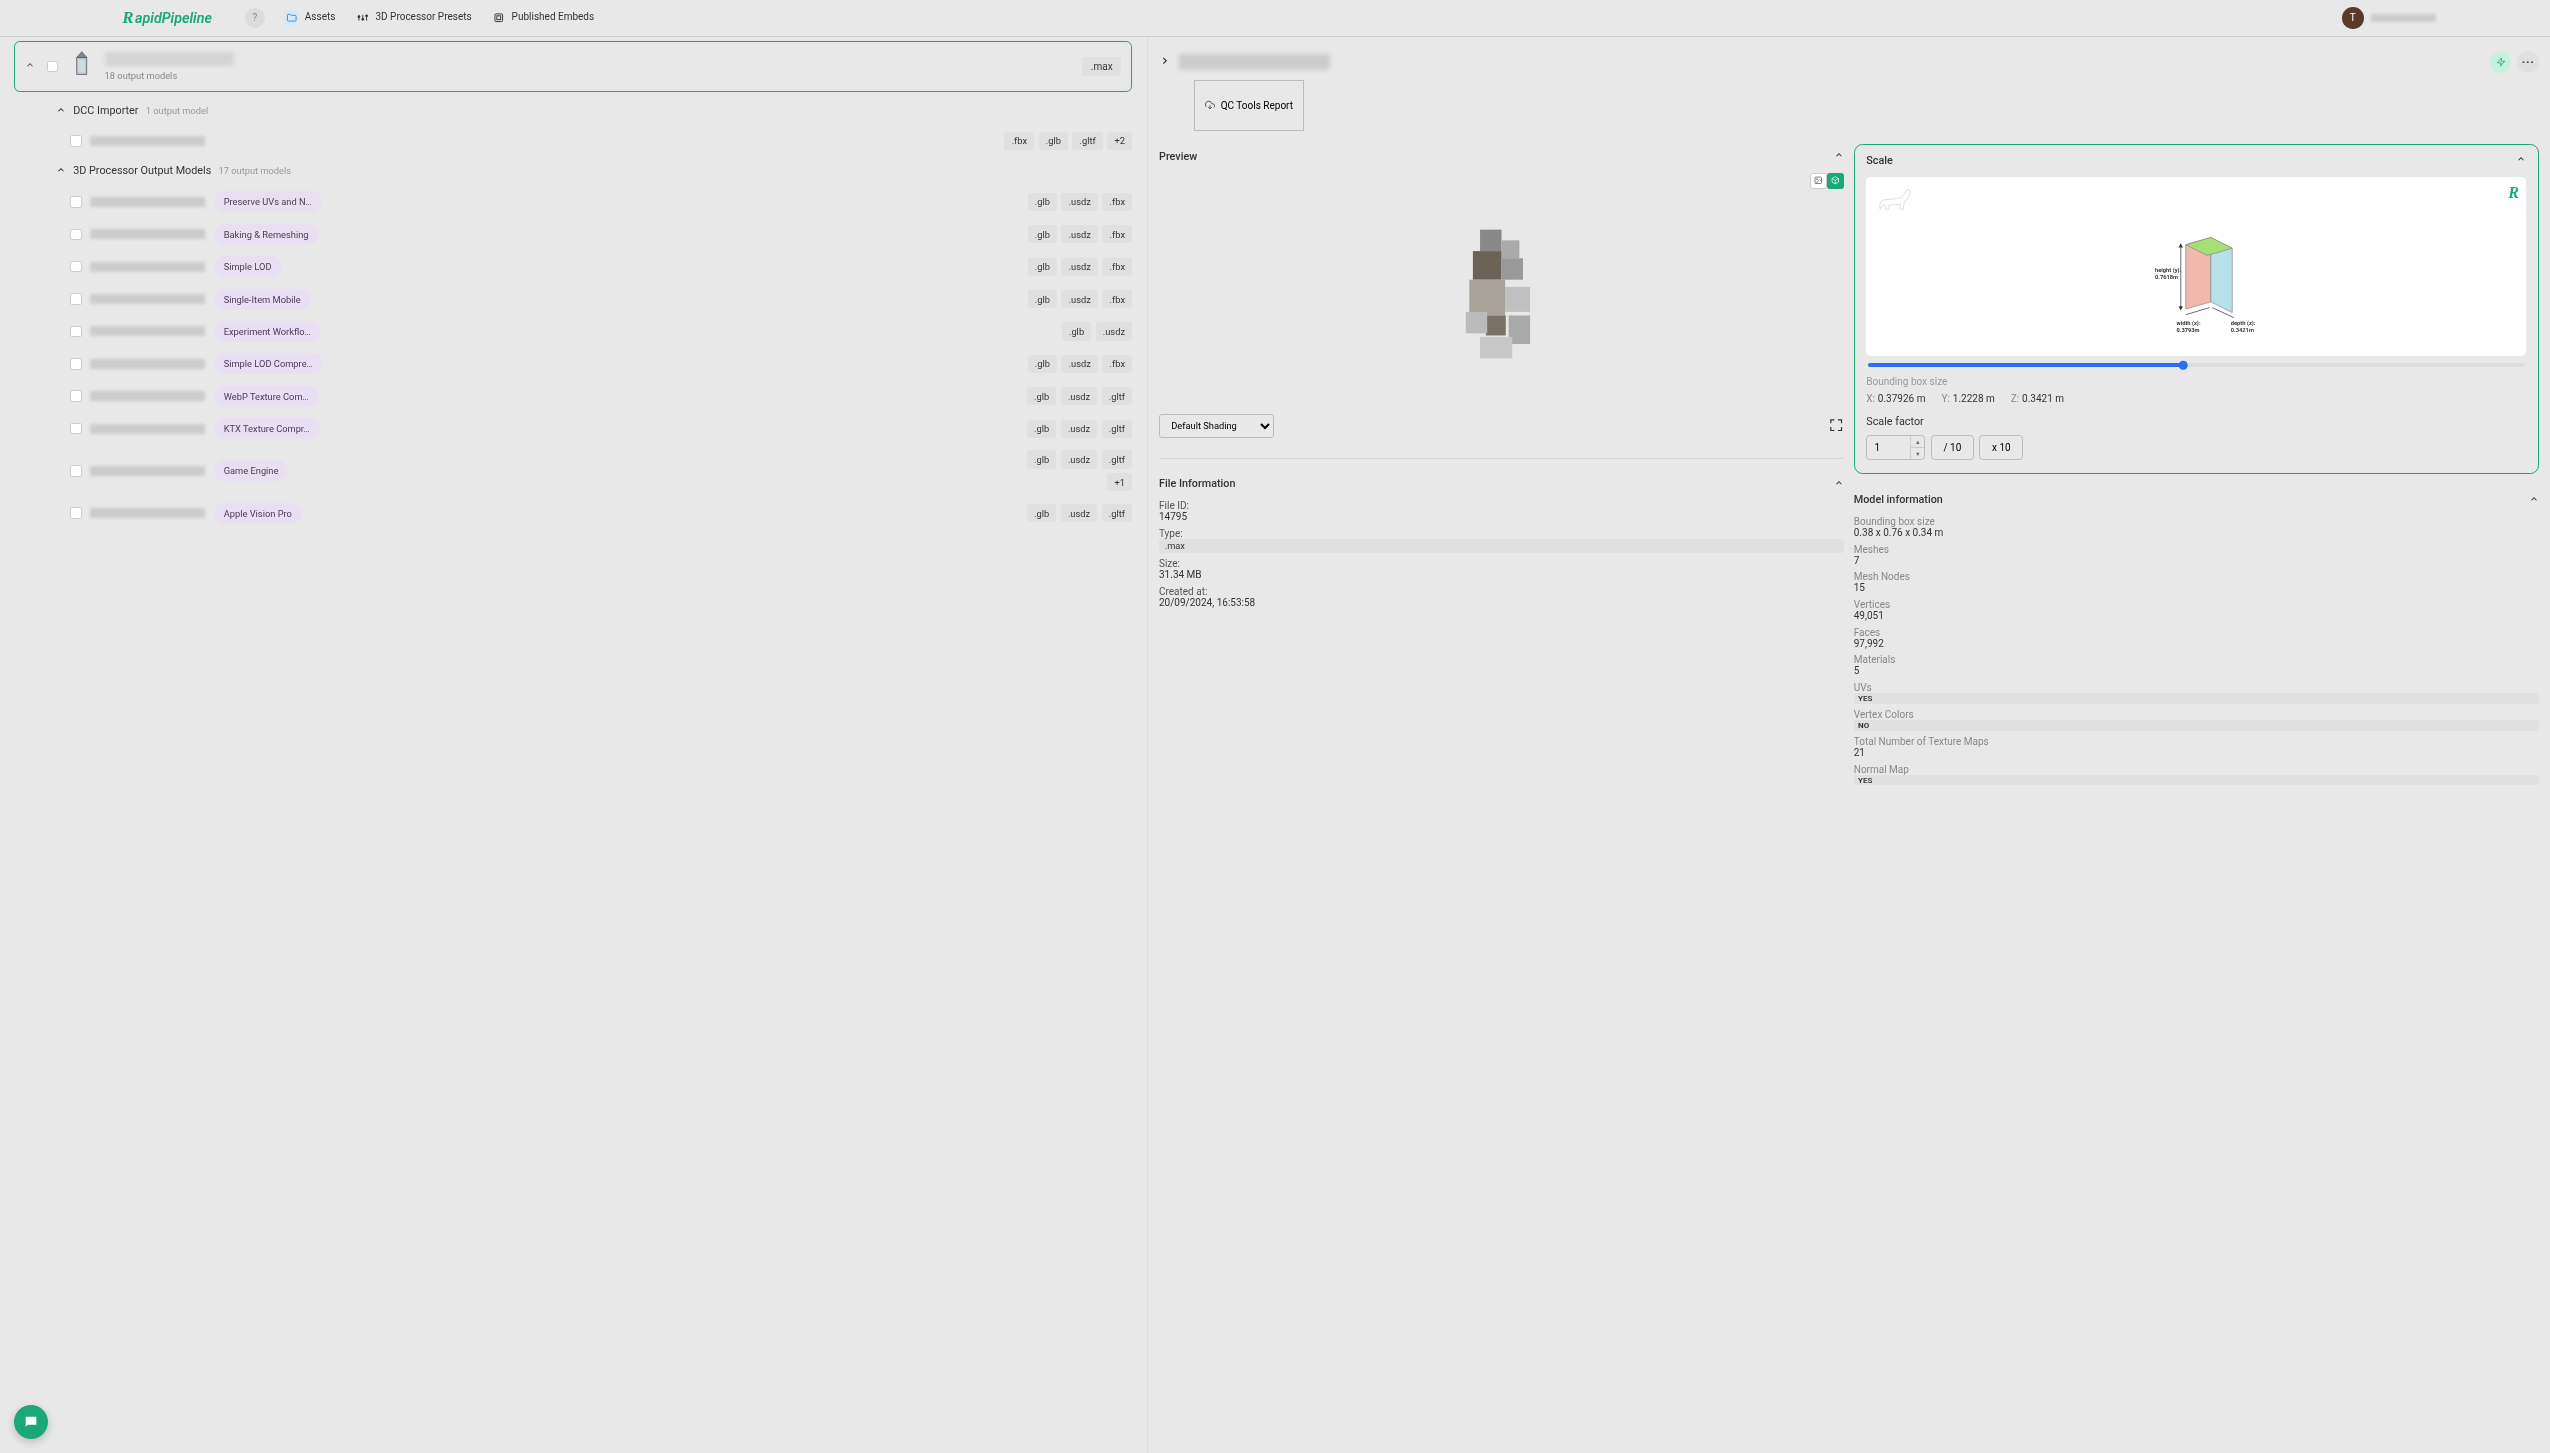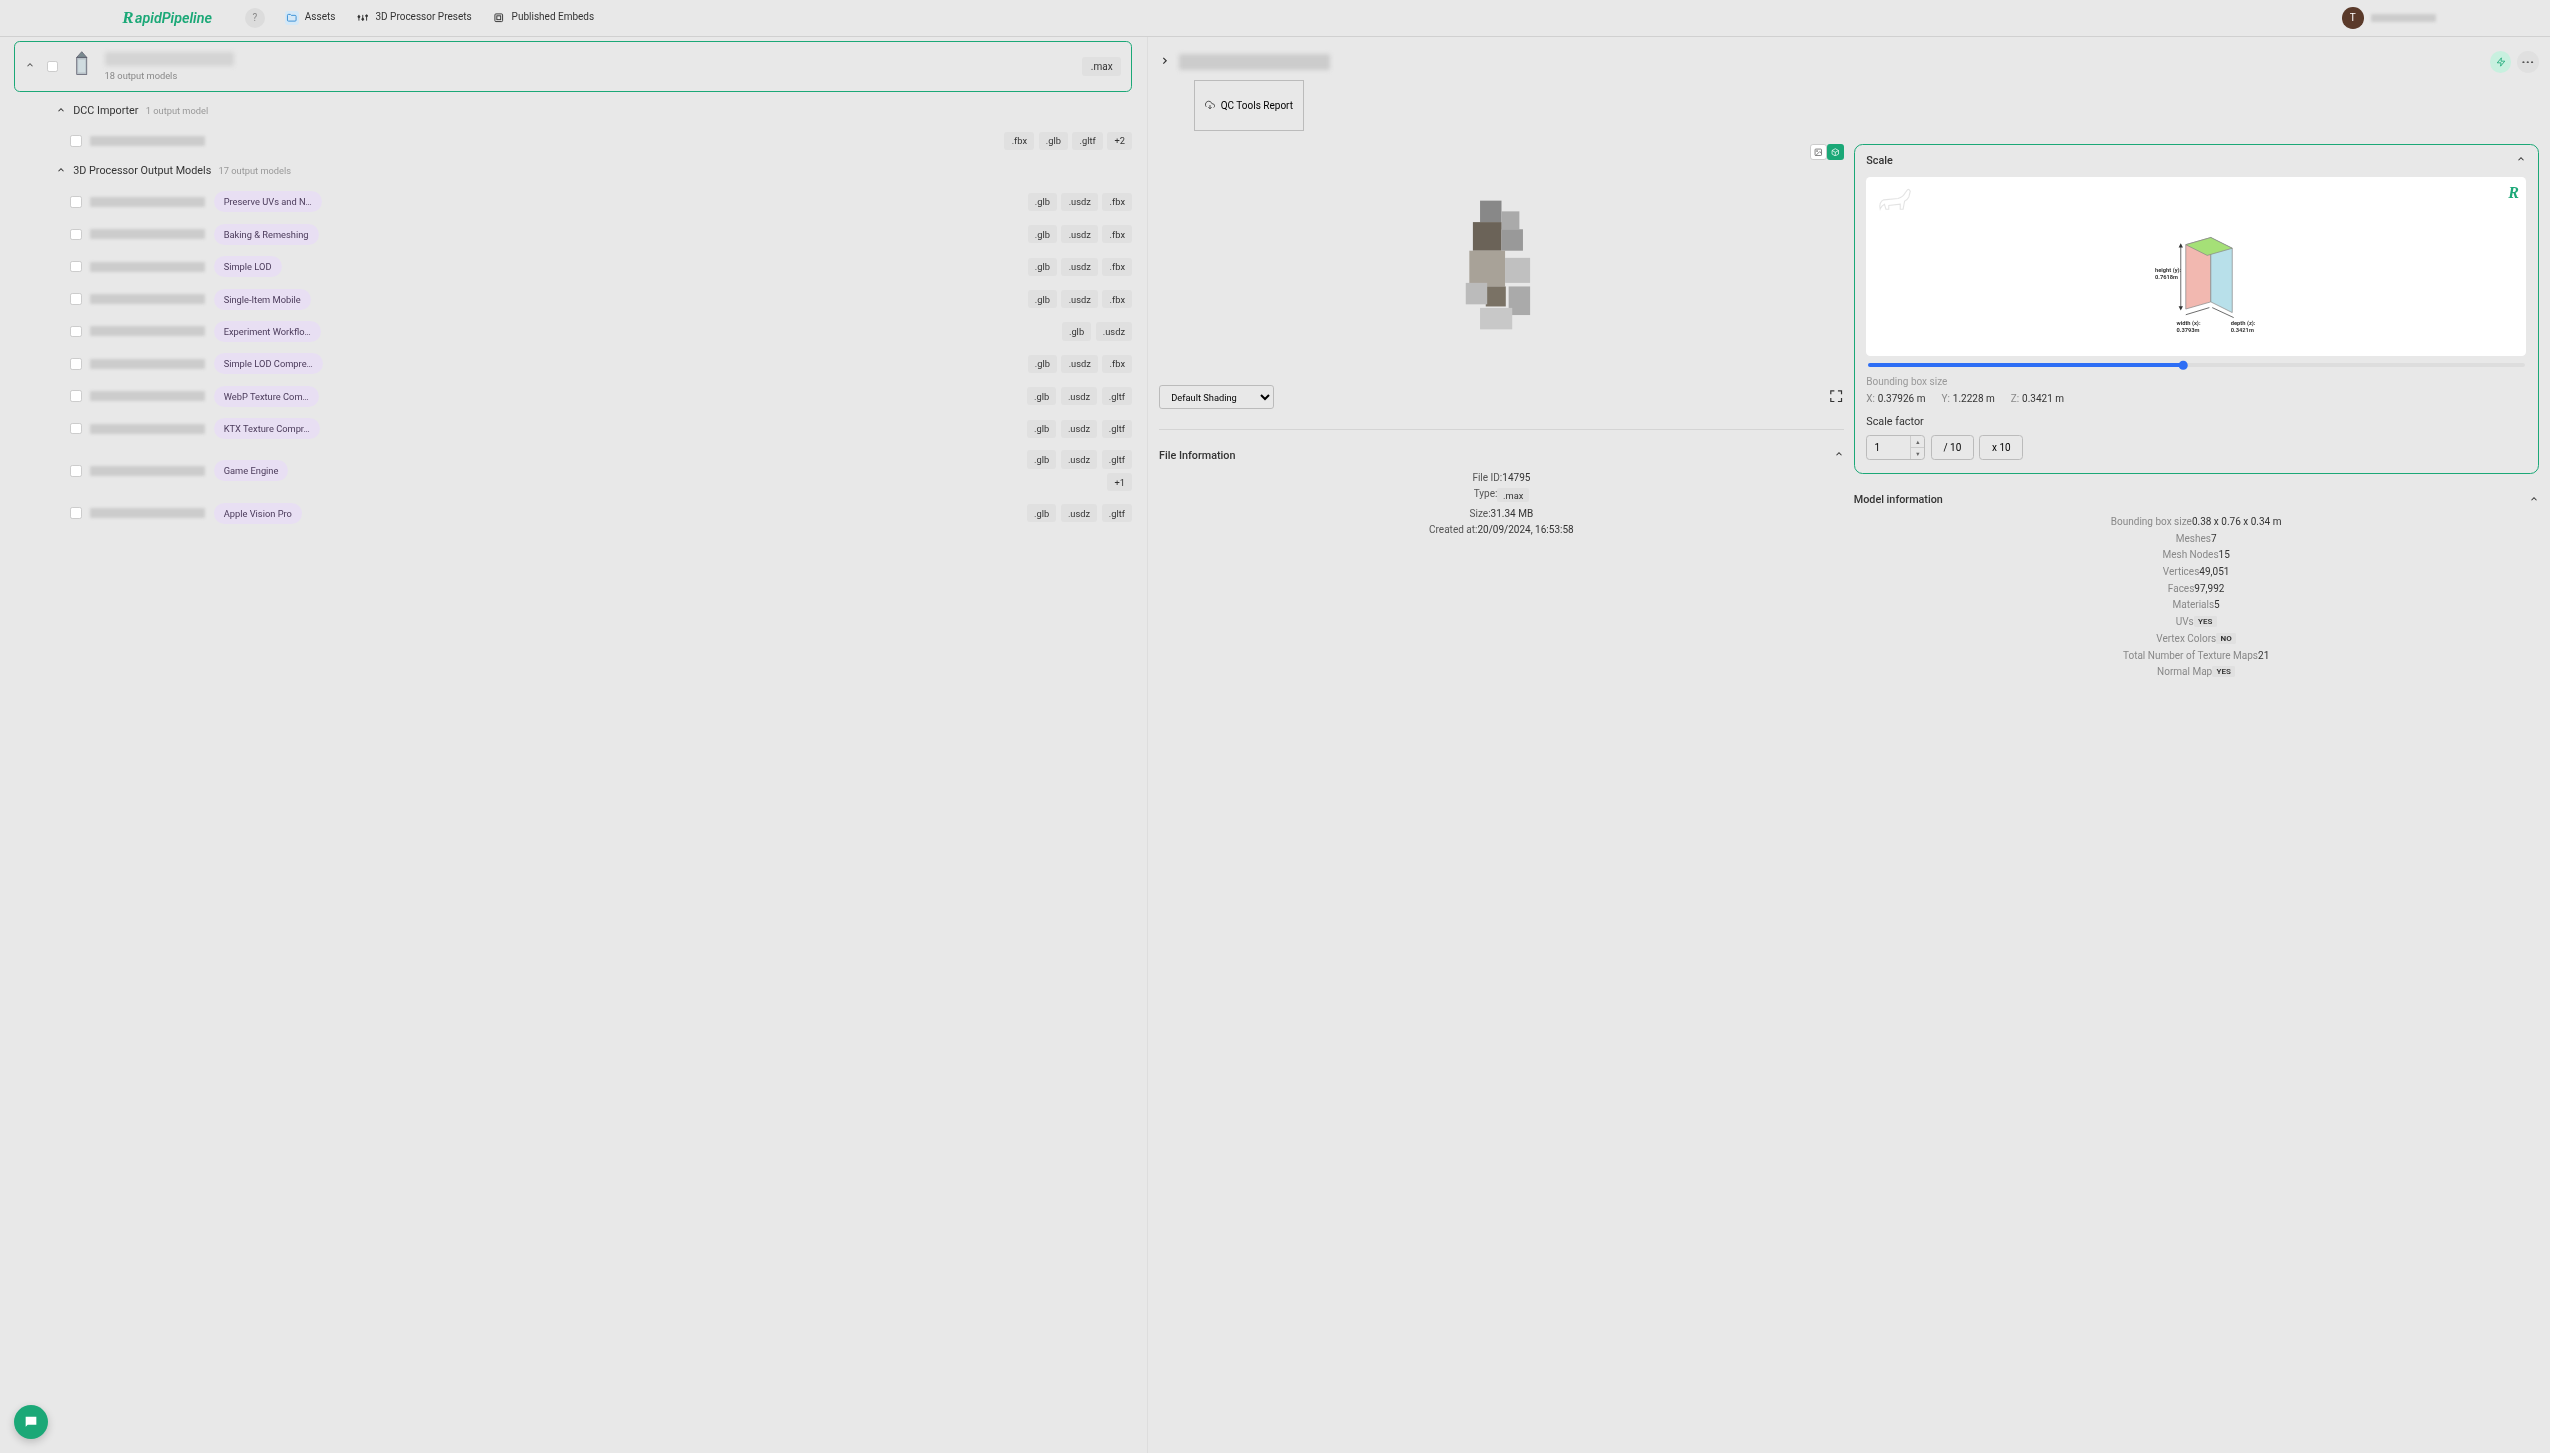--- a/index.html
+++ b/index.html
@@ -72,21 +72,21 @@
 .tgl-btn.img { background: #fff; color: #555; border: 0.7px solid #ccc; }
 .tgl-btn.cube { background: #1ba877; color: #fff; }
 .preview-blur-img { width: 143px; height: 186px; margin-top: 21.5px; }
 .shading-row { display: flex; align-items: center; gap: 7.2px; width: 100%; margin-top: 27px; }
 .shading-select { border: 0.7px solid #bbb; padding: 4.3px 7.2px; border-radius: 2.9px; font-size: 9.3px; width: 115px; background: #fff0; }
 .fullscreen-btn { margin-left: auto; cursor: pointer; color: #333; }
 
 .divider { border: none; border-top: 0.7px solid #d4d4d4; margin: 13px 0; }
 
 .info-list { display: flex; flex-direction: column; gap: 5.7px; font-size: 10px; }
-.info-row { display: flex; justify-content: center; }
+.info-row { display: flex; justify-content: space-between; flex-direction: column; }
 .info-label { color: #555; }
 .info-value { color: #333; }
 .info-value.badge { background: #e0e0e0; padding: 1.4px 5.7px; border-radius: 2.2px; font-size: 9.3px; }
 .info-value.yes { background: #e0e0e0; color: #333; font-size: 8px; padding: 0.7px 4.3px; border-radius: 1.4px; font-weight: 600; }
 .info-value.no { background: #e0e0e0; color: #333; font-size: 8px; padding: 0.7px 4.3px; border-radius: 1.4px; font-weight: 700; }
 
 
 .scale-card { border: 1.8px solid #1ba877; border-radius: 8.6px; padding: 8.6px 11.5px 13px 11.5px; background: #e8e8e8; }
 .scale-diagram { background: #fff; border-radius: 4.3px; padding: 7.2px; display: flex; flex-direction: column; position: relative; }
 .diagram-top { display: flex; justify-content: space-between; align-items: flex-start; }
@@ -349,20 +349,28 @@
             <path d="M8 17l4 4 4-4"></path>
             <path d="M12 12v9"></path>
             <path d="M20.88 18.09A5 5 0 0018 9h-1.26A8 8 0 103 16.29"></path>
           </svg>
         <span>QC Tools Report</span>
       </button>
 
       <div class="panel-grid">
 
         <div class="panel-col-left">
+          <div class="card-header">
+            <h3>Preview</h3>
+            <span class="caret">
+              <svg class="caret-svg" viewBox="0 0 24 24" fill="none" stroke="#333" stroke-width="2.5">
+                  <polyline points="6 15 12 9 18 15"></polyline>
+                </svg>
+            </span>
+          </div>
           <div class="preview-box">
             <div class="preview-toggle">
               <div class="tgl-btn img">
                 <svg width="8.6" height="8.6" viewBox="0 0 24 24" fill="none" stroke="#555" stroke-width="2">
                     <rect x="3" y="3" width="18" height="18" rx="2"></rect>
                     <circle cx="8.5" cy="8.5" r="1.5"></circle>
                     <polyline points="21 15 16 10 5 21"></polyline>
                   </svg>
               </div>
               <div class="tgl-btn cube">

